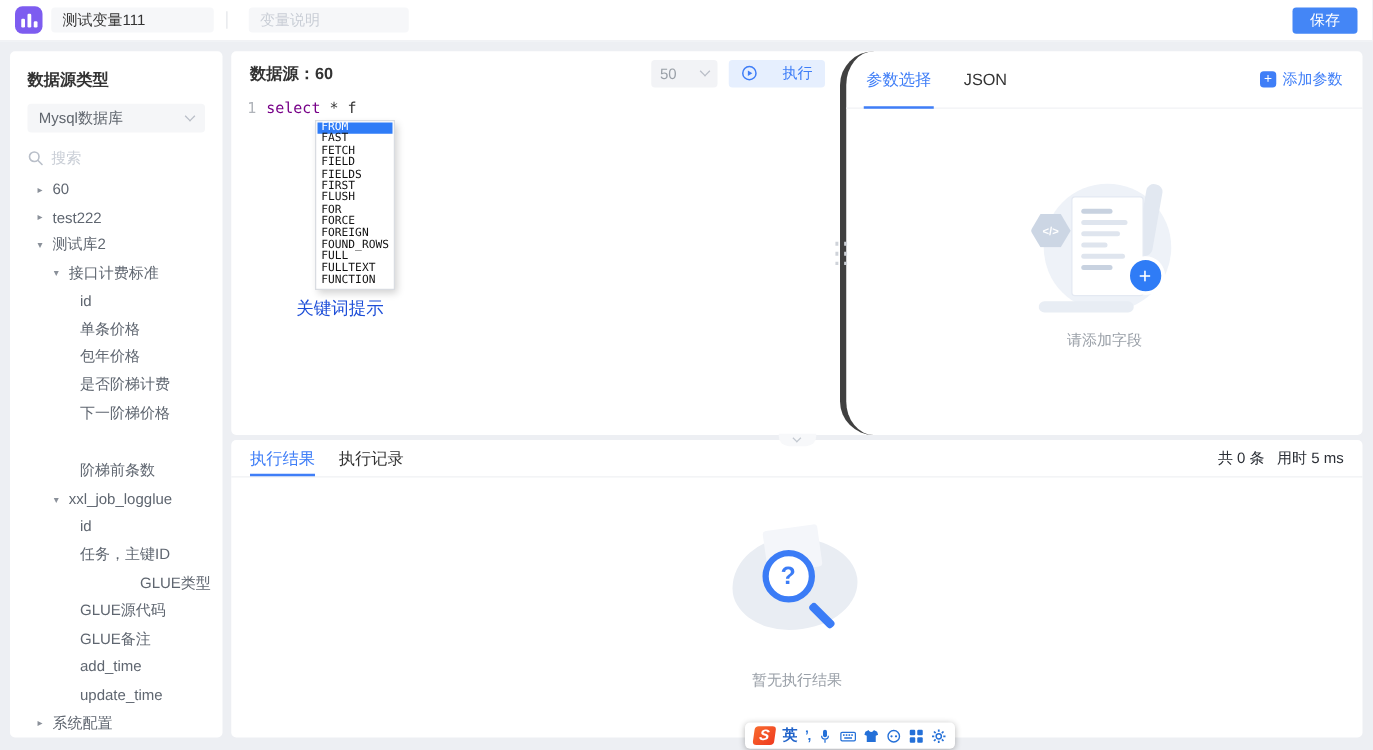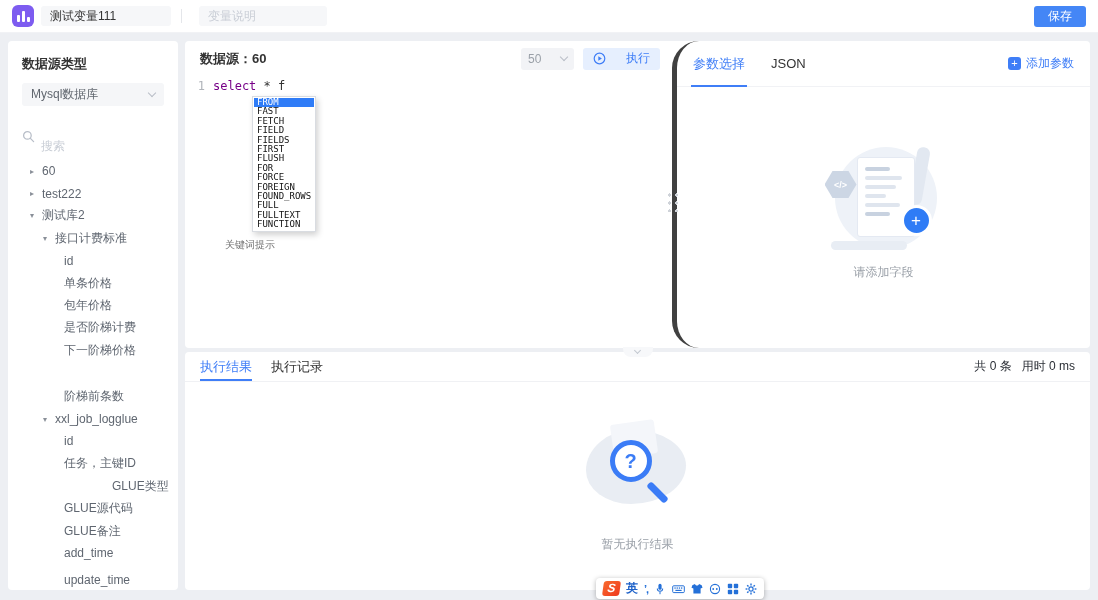--- a/index.html
+++ b/index.html
@@ -16,21 +16,21 @@
   .tb-input.desc { width:128px; }
   .tb-input::placeholder { color:#c9ced6; }
   .save-btn { margin-left:auto; background:#4486f6; color:#fff; font-size:12px; height:21px; padding:0 14px; border:none; border-radius:3px; cursor:pointer; font-family:inherit; }
 
   
   .sidebar { position:absolute; left:8px; top:41px; width:170px; height:549px; background:#fff; border-radius:4px; overflow:hidden; }
   .sb-title { font-size:13px; font-weight:bold; color:#333; margin:14px 14px 0; }
   .ds-select { margin:10px 14px 0; height:23px; background:#f5f6f8; border-radius:3px; display:flex; align-items:center; justify-content:space-between; padding:0 9px; font-size:12px; color:#60666e; cursor:pointer; }
   .chev { width:6px; height:6px; border-right:1.4px solid #b9bec7; border-bottom:1.4px solid #b9bec7; transform:rotate(45deg); margin-top:-3px; }
   .search-row { margin:13px 14px 0; display:flex; align-items:center; gap:6px; }
-  .search-input { border:none; outline:none; font-size:12px; width:110px; color:#b91c1c; font-family:inherit;margin-top:20px; }
+  .search-input { border:none; outline:none; font-size:12px; width:110px; color:#b91c1c; font-family:inherit; }
   .search-input::placeholder { color:#c9ced6; }
   .tree { margin-top:7px; font-size:12px; color:#5f6670; }
   .tree-row { height:22.4px; display:flex; align-items:center; cursor:pointer; }
   .tree-arrow { width:12px; flex:none; font-size:8px; color:#8a9099; }
   .tree-label { white-space:nowrap; overflow:hidden; padding-right:4px; }
 
   
   .editor-card { position:absolute; left:185px; top:41px; width:905px; height:307px; background:#fff; border-radius:4px; }
   .editor-col { position:absolute; left:0; top:0; width:487px; height:100%; }
   .editor-header { height:35px; display:flex; align-items:center; padding:0 12px 0 15px; }
@@ -38,21 +38,21 @@
   .limit-select { margin-left:auto; width:53px; height:22px; background:#f2f3f6; border-radius:3px; display:flex; align-items:center; justify-content:space-between; padding:0 7px; font-size:12px; color:#9aa0a8; cursor:pointer; }
   .run-btn { margin-left:9px; height:22px; background:#e6effe; color:#3f7ef7; border:none; border-radius:3px; font-size:12px; display:flex; align-items:center; gap:20px; padding:0 10px; cursor:pointer; font-family:inherit; }
   .code-area { position:relative; font-family:"DejaVu Sans Mono","Liberation Mono",monospace; font-size:12px; padding-top:3px; }
   .code-line { display:flex; line-height:15px; }
   .gutter { width:12px; text-align:right; color:#b0b4ba; margin-left:8px; }
   .kw { color:#770088; margin-left:8px; white-space:pre; }
   .plain { color:#333; white-space:pre; }
   .autocomplete { position:absolute; left:67px; top:55px; background:#fff; border:1px solid #d9dce1; box-shadow:2px 3px 6px rgba(0,0,0,.18); font-family:"DejaVu Sans Mono","Liberation Mono",monospace; font-size:9px; line-height:9.4px; padding:1px; z-index:6; }
   .ac-item { padding:0 3px; white-space:nowrap; color:#111; cursor:pointer; }
   .ac-item.selected { background:#2f7cf7; color:#fff; }
-  .annotation { position:absolute; left:40px; top:197px; color:#737373; font-size:10px; }
+  .annotation { position:absolute; left:52px; top:197px; color:#1d4ed8; font-size:14px; }
   .drag-handle { position:absolute; left:480px; top:149px; width:14px; height:22px; background-image:radial-gradient(#cfd3d9 1.4px, transparent 1.5px); background-size:7px 8px; background-position:1px 1px; cursor:col-resize; z-index:4; }
   .collapse-tab { position:absolute; left:50%; transform:translateX(-50%); bottom:-9px; width:30px; height:10px; background:#f7f8fa; border-radius:0 0 8px 8px; display:flex; justify-content:center; align-items:center; cursor:pointer; z-index:3; }
   .collapse-tab .chev { width:5px; height:5px; border-color:#c3c8d0; margin-top:-3px; }
 
   
   .params-panel { position:absolute; right:0; top:0; width:418px; height:100%; border-left:5px solid #404040;border-radius:27px; }
   .params-tabs { height:46px; display:flex; align-items:center; padding:0 16px; gap:26px; border-bottom:1px solid #f1f2f5; }
   .ptab { font-size:13px; color:#333; position:relative; height:100%; display:flex; align-items:center; cursor:pointer; }
   .ptab.active { color:#3f7ef7; }
   .ptab.active::after { content:""; position:absolute; bottom:-1px; left:-2px; right:-2px; height:2px; background:#3f7ef7; }
@@ -203,21 +203,21 @@
       <div class="tree-row" style="padding-left: 44px;">
         <span class="tree-arrow"></span>
         <span class="tree-label">GLUE备注</span>
       </div>
 
       <div class="tree-row" style="padding-left: 44px;">
         <span class="tree-arrow"></span>
         <span class="tree-label">add_time</span>
       </div>
 
-      <div class="tree-row" style="padding-left: 44px; align-items: flex-end;">
+      <div class="tree-row" style="padding-left: 44px;">
         <span class="tree-arrow"></span>
         <span class="tree-label">update_time</span>
       </div>
 
       <div class="tree-row" style="padding-left: 22px;">
         <span class="tree-arrow">▸</span>
         <span class="tree-label">系统配置</span>
       </div>
 
       <div class="tree-row" style="padding-left: 22px;">
@@ -328,21 +328,21 @@
       <span class="chev"></span>
     </div>
 </div>
 
 <div class="results-card">
   <div class="results-tabs">
     <div class="rtab active">执行结果</div>
     <div class="rtab">执行记录</div>
     <div class="results-summary">
       <span>共 0 条</span>
-      <span>用时 0 ms</span>
+      <span>用时 5 ms</span>
     </div>
   </div>
   <div class="results-empty">
     <div class="mag-illus">
       <div class="blob"></div>
       <div class="page"></div>
       <div class="handle"></div>
       <div class="ring">?</div>
     </div>
     <div class="results-empty-text">暂无执行结果</div>

